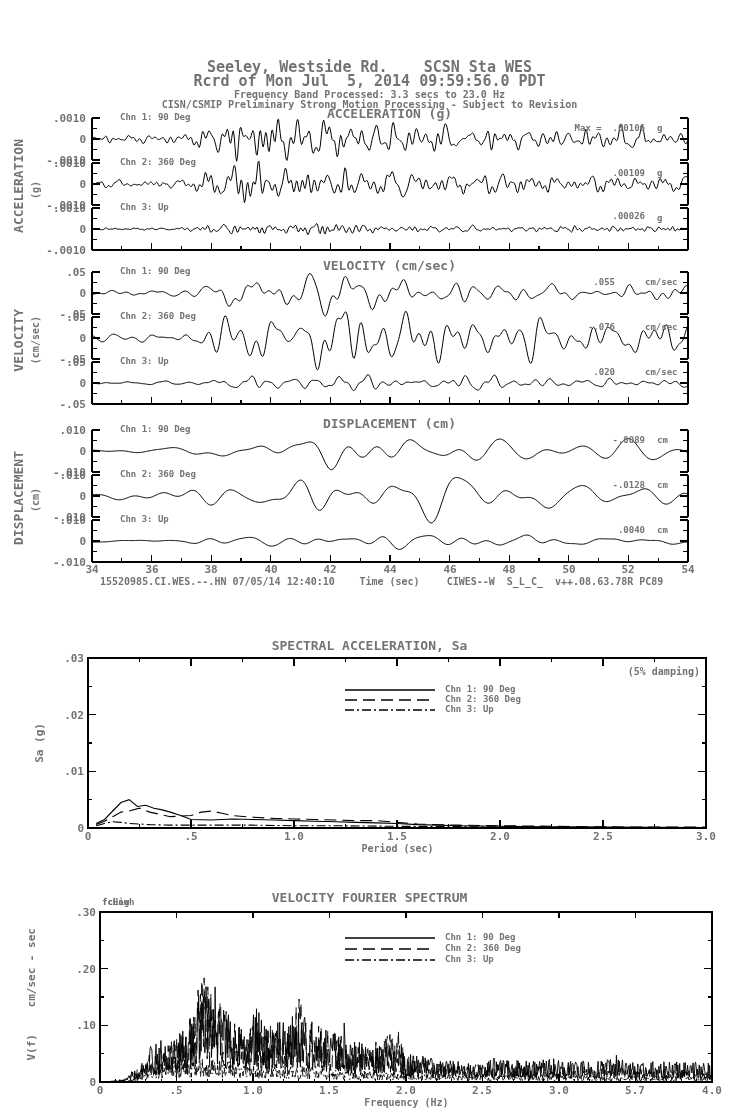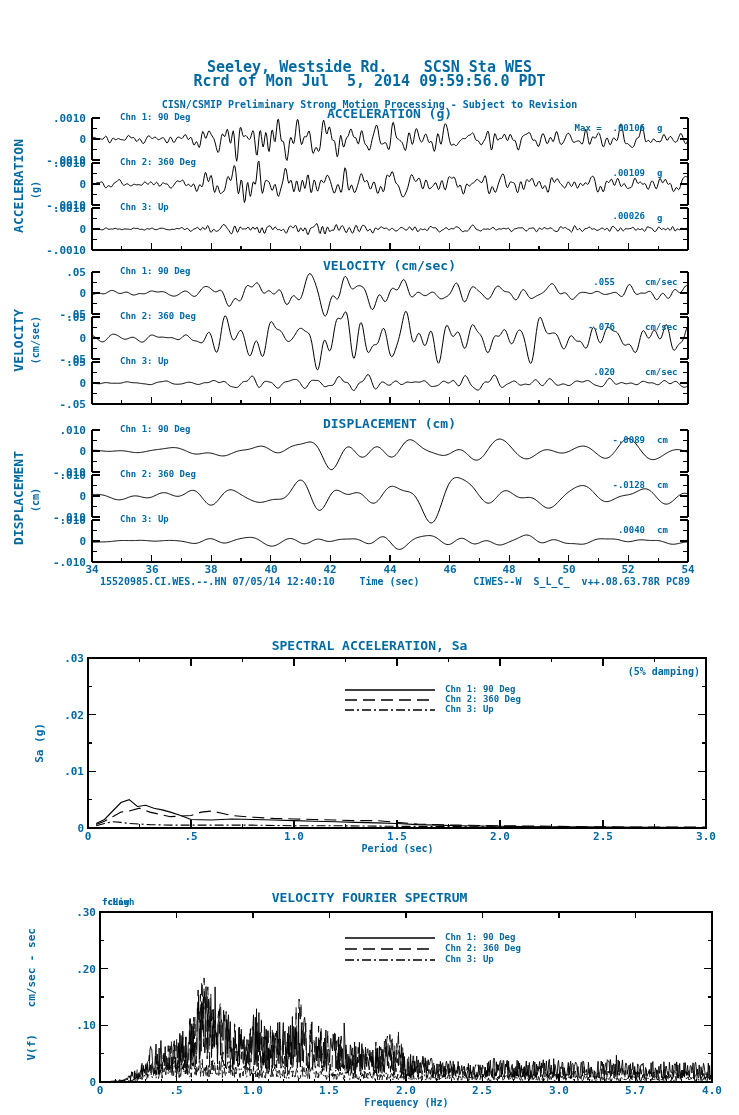--- a/index.html
+++ b/index.html
@@ -1,17 +1,17 @@
 <!DOCTYPE html>
 <html><head>
 <meta charset="utf-8">
 <style>
   html,body{margin:0;padding:0;background:#ffffff;}
   #page{position:relative;width:739px;height:1115px;background:#fff;overflow:hidden;
-        font-family:"DejaVu Sans Mono",monospace;font-weight:bold;color:#0369a1;}
+        font-family:"DejaVu Sans Mono",monospace;font-weight:bold;color:#737373;}
   .abs{position:absolute;white-space:pre;}
   .ctr{left:20px;width:739px;text-align:center;}
   .full{left:0;width:739px;text-align:center;}
   .h1{font-size:15px;line-height:14px;}
   .h2{font-size:10px;line-height:10px;}
   .ptitle{font-size:13px;}
   .ylab{font-size:11px;width:56px;left:30px;text-align:right;}
   .chn{font-size:9px;left:120px;}
   .maxv{font-size:9px;width:110px;left:535px;text-align:right;}
   .unitv{font-size:9px;}
@@ -25,20 +25,21 @@
   .v13{font-size:13px;} .v10{font-size:10px;} .v11{font-size:11px;}
   svg{position:absolute;left:0;}
 </style>
 </head>
 <body>
 
 <div id="page">
 
   <div class="abs full h1" style="top:60px">Seeley, Westside Rd.    SCSN Sta WES</div>
   <div class="abs full h1" style="top:74px">Rcrd of Mon Jul  5, 2014 09:59:56.0 PDT</div>
+  <div class="abs full h2" style="top:90px">Frequency Band Processed: 3.3 secs to 23.0 Hz</div>
   <div class="abs full h2" style="top:100px">CISN/CSMIP Preliminary Strong Motion Processing - Subject to Revision</div>
 
   <svg id="ts-svg-0" width="739" height="142" style="top:116px">
       <path d="M92,2 V44" stroke="#000000" fill="none" stroke-width="1.4" shape-rendering="crispEdges"></path>
       <line x1="92" y1="2" x2="100" y2="2" stroke="#000000" stroke-width="1.4" shape-rendering="crispEdges"></line>
       <line x1="92" y1="12.5" x2="97" y2="12.5" stroke="#000000" stroke-width="1.4" shape-rendering="crispEdges"></line>
       <line x1="92" y1="23" x2="100" y2="23" stroke="#000000" stroke-width="1.4" shape-rendering="crispEdges"></line>
       <line x1="92" y1="33.5" x2="97" y2="33.5" stroke="#000000" stroke-width="1.4" shape-rendering="crispEdges"></line>
       <line x1="92" y1="44" x2="100" y2="44" stroke="#000000" stroke-width="1.4" shape-rendering="crispEdges"></line>
       <path d="M688,2 V44" stroke="#000000" fill="none" stroke-width="1.4" shape-rendering="crispEdges"></path>
@@ -314,21 +315,21 @@
   <div class="abs tick" style="left:310px;top:563px">42</div>
   <div class="abs tick" style="left:370px;top:563px">44</div>
   <div class="abs tick" style="left:430px;top:563px">46</div>
   <div class="abs tick" style="left:489px;top:563px">48</div>
   <div class="abs tick" style="left:549px;top:563px">50</div>
   <div class="abs tick" style="left:608px;top:563px">52</div>
   <div class="abs tick" style="left:668px;top:563px">54</div>
 
   <div class="abs foot" style="left:100px;top:576px">15520985.CI.WES.--.HN 07/05/14 12:40:10</div>
   <div class="abs ctr fsmall" style="top:576px">Time (sec)</div>
-  <div class="abs foot" style="left:420px;top:576px;width:270px;text-align:right">CIWES--W  S_L_C_  v++.08.63.78R PC89</div>
+  <div class="abs foot" style="left:420px;top:576px;width:270px;text-align:center">CIWES--W  S_L_C_  v++.08.63.78R PC89</div>
 
   <div class="abs full ptitle" style="top:638px">SPECTRAL ACCELERATION, Sa</div>
   <svg id="sa-svg" width="739" height="195" style="top:650px">
       <rect x="88" y="8" width="618" height="170" fill="none" stroke="#000000" stroke-width="1.4" shape-rendering="crispEdges"></rect>
       <line x1="88" y1="178" x2="96" y2="178" stroke="#000000" stroke-width="1.2" shape-rendering="crispEdges"></line>
       <line x1="706" y1="178" x2="698" y2="178" stroke="#000000" stroke-width="1.2" shape-rendering="crispEdges"></line>
       <line x1="88" y1="149.66666666666666" x2="92" y2="149.66666666666666" stroke="#000000" stroke-width="1.2" shape-rendering="crispEdges"></line>
       <line x1="706" y1="149.66666666666666" x2="702" y2="149.66666666666666" stroke="#000000" stroke-width="1.2" shape-rendering="crispEdges"></line>
       <line x1="88" y1="121.33333333333334" x2="96" y2="121.33333333333334" stroke="#000000" stroke-width="1.2" shape-rendering="crispEdges"></line>
       <line x1="706" y1="121.33333333333334" x2="698" y2="121.33333333333334" stroke="#000000" stroke-width="1.2" shape-rendering="crispEdges"></line>

